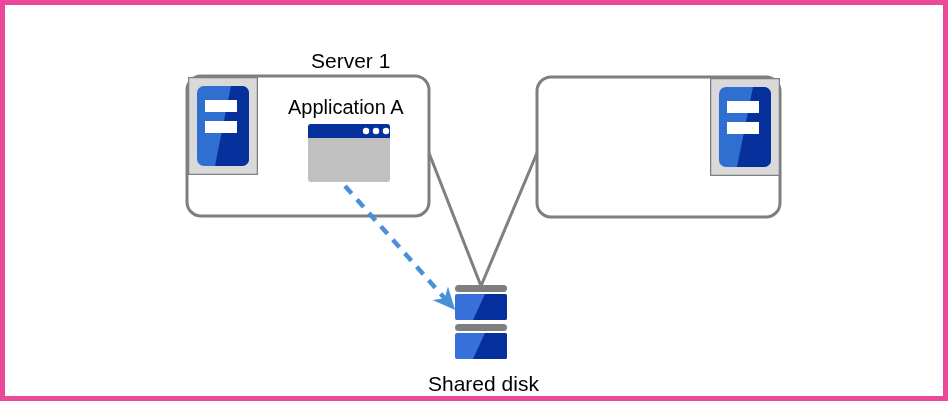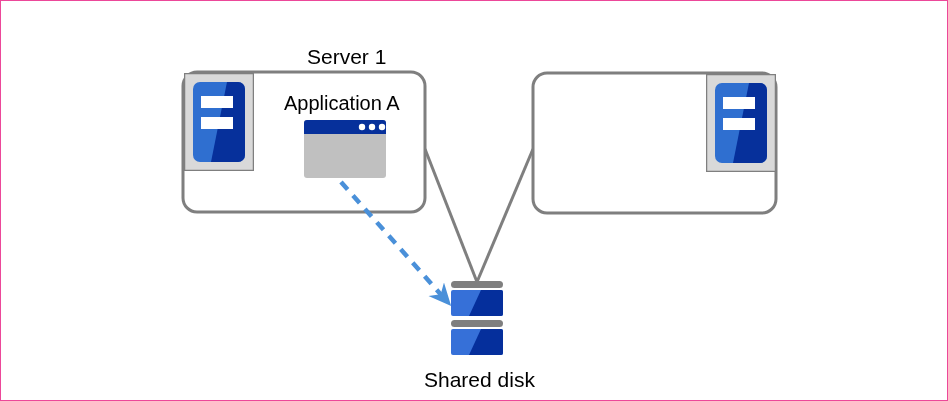--- a/index.html
+++ b/index.html
@@ -8,21 +8,21 @@
     background: #ffffff;
   }
   body {
     font-family: "Liberation Sans", sans-serif;
   }
   #canvas {
     position: relative;
     width: 948px;
     height: 401px;
     background: #ffffff;
-    border: 1px solid #ec4899;
+    border: 5px solid #ec4899;
     box-sizing: border-box;
     overflow: hidden;
   }
   #diagram-svg {
     position: absolute;
     left: 0;
     top: 0;
     width: 948px;
     height: 401px;
   }

